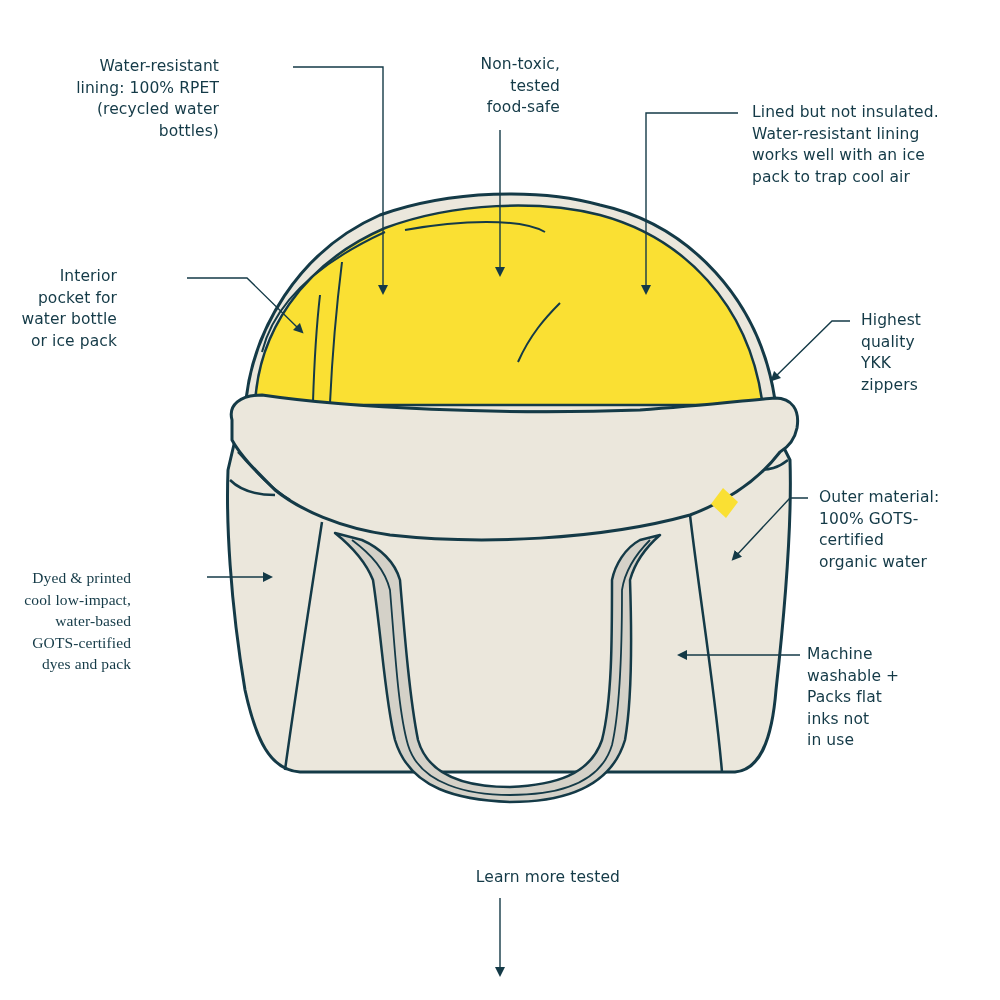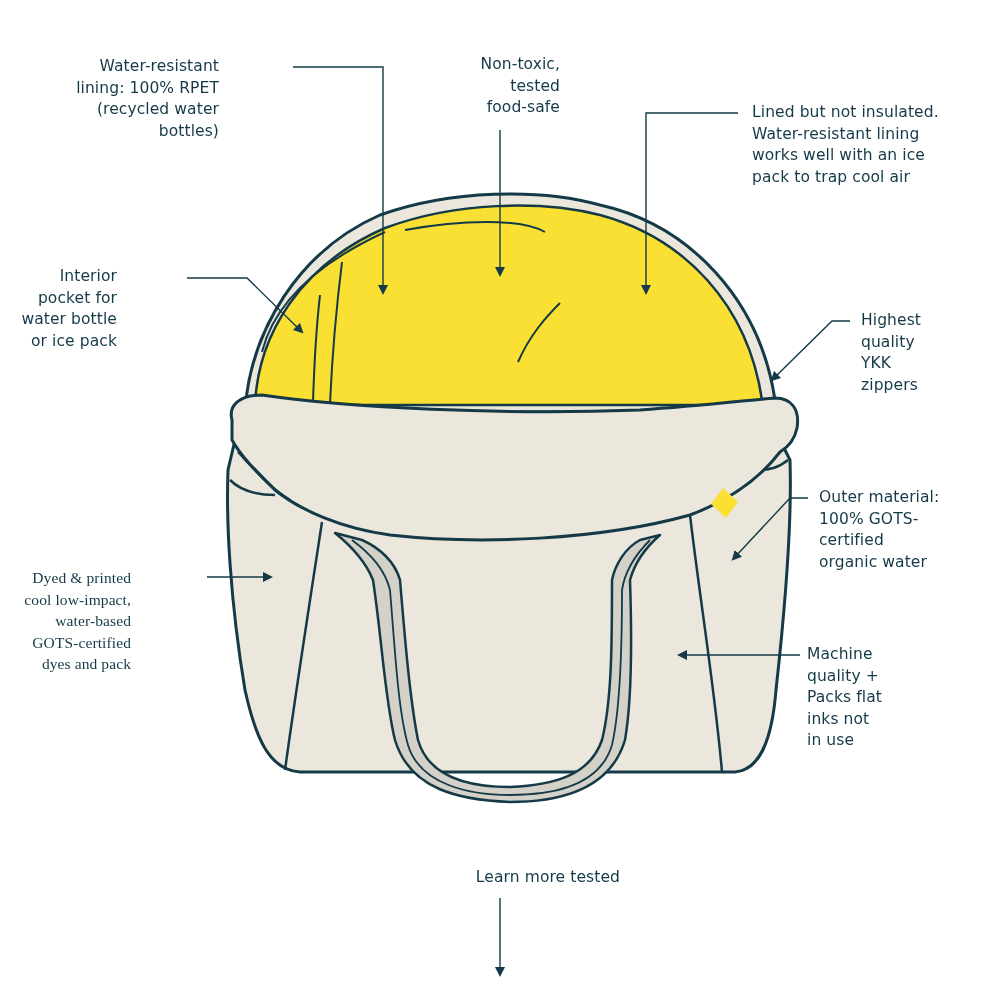--- a/index.html
+++ b/index.html
@@ -136,21 +136,21 @@
   <div class="label right" style="right:808px; top:567px;font-family:Liberation Serif, serif;">
     <span class="ln">Dyed &amp; printed</span>
     <span class="ln">cool low-impact,</span>
     <span class="ln">water-based</span>
     <span class="ln">GOTS-certified</span>
     <span class="ln">dyes and pack</span>
   </div>
 
   <div class="label left" style="left:792px; top:644px;margin-left:15px;">
     <span class="ln">Machine</span>
-    <span class="ln">quality +</span>
+    <span class="ln">washable +</span>
     <span class="ln">Packs flat</span>
     <span class="ln">inks not</span>
     <span class="ln">in use</span>
   </div>
 
   <div class="label center" style="left:380px; width:240px; top:867px; cursor:pointer;">
     <span class="ln">Learn more tested</span>
   </div>
   <div style="position:absolute; left:494px; top:895px; width:12px; height:82px;"></div>
 

